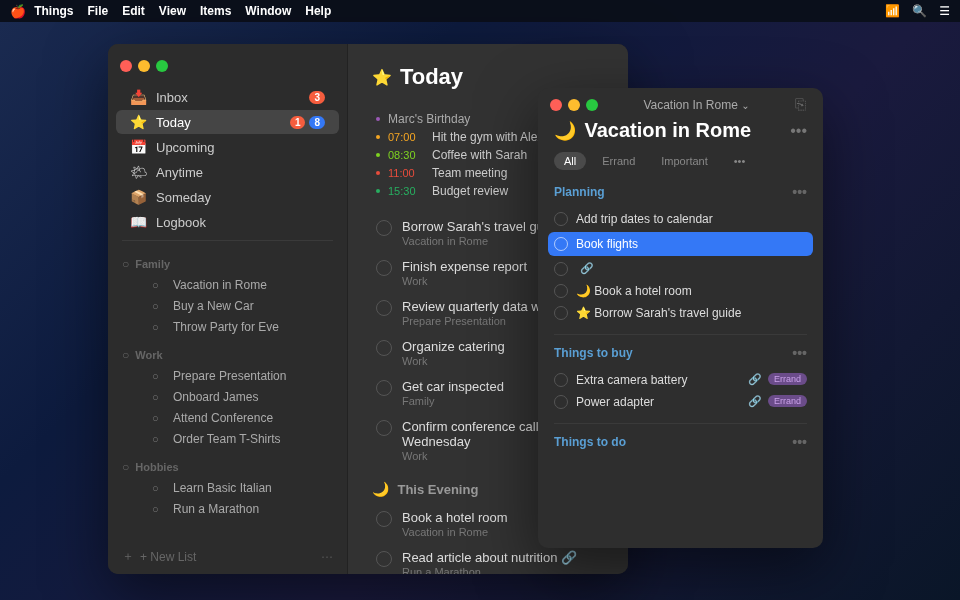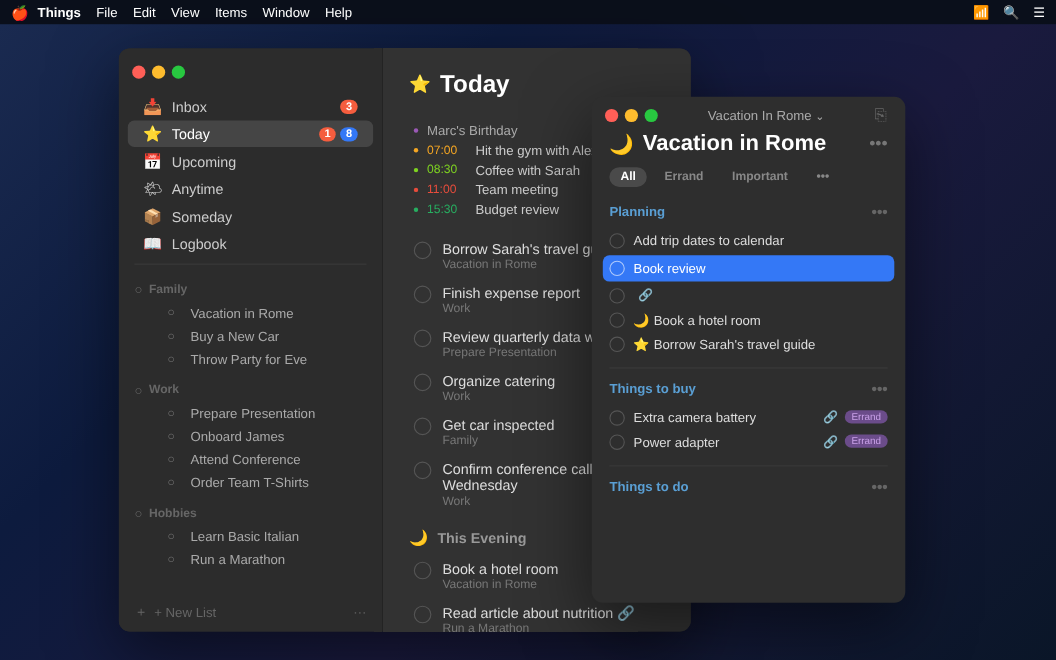--- a/index.html
+++ b/index.html
@@ -28,21 +28,21 @@
       color: #fff;
       margin-right: 8px;
     }
     .macos-bar .menu-items {
       display: flex;
       gap: 14px;
     }
     .macos-bar .menu-items span {
       font-size: 12px;
       color: #fff;
-      font-weight: 400;
+      font-weight: 700;
     }
     .macos-bar .right-icons {
       position: absolute;
       right: 10px;
       display: flex;
       gap: 12px;
       align-items: center;
     }
     .macos-bar .right-icons span {
       font-size: 12px;
@@ -266,21 +266,21 @@
     .detail-filter-bar {
       display: flex;
       gap: 6px;
       margin-bottom: 14px;
     }
     .filter-btn {
       padding: 3px 10px;
       border-radius: 12px;
       font-size: 11px;
       cursor: pointer;
-      font-weight: 700;
+      font-weight: 400;
     }
     .filter-btn.active { background: #4a4a4a; color: #fff; }
     .filter-btn.inactive { color: #888; }
 
     .detail-section-title {
       font-size: 12px;
       font-weight: 600;
       color: #5a9fd4;
       margin-bottom: 8px;
       display: flex;
@@ -577,21 +577,21 @@
     <div class="detail-section-title">
       <span>Planning</span>
       <span class="more-btn">•••</span>
     </div>
     <div class="detail-task">
       <div class="dtask-check"></div>
       <span class="dtask-label">Add trip dates to calendar</span>
     </div>
     <div class="detail-task selected">
       <div class="dtask-check"></div>
-      <span class="dtask-label">Book review</span>
+      <span class="dtask-label">Book flights</span>
     </div>
     <div class="detail-task">
       <div class="dtask-check"></div>
       <span class="dtask-icon">🔗</span>
     </div>
     <div class="detail-task">
       <div class="dtask-check"></div>
       <span class="dtask-label">🌙 Book a hotel room</span>
     </div>
     <div class="detail-task">

